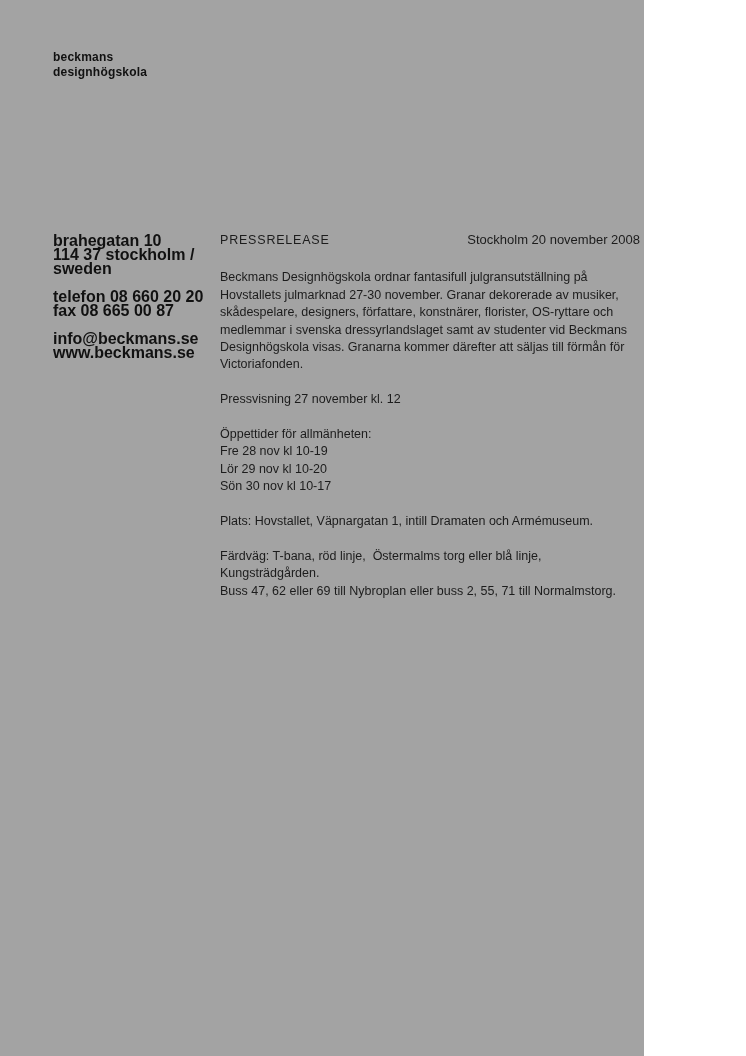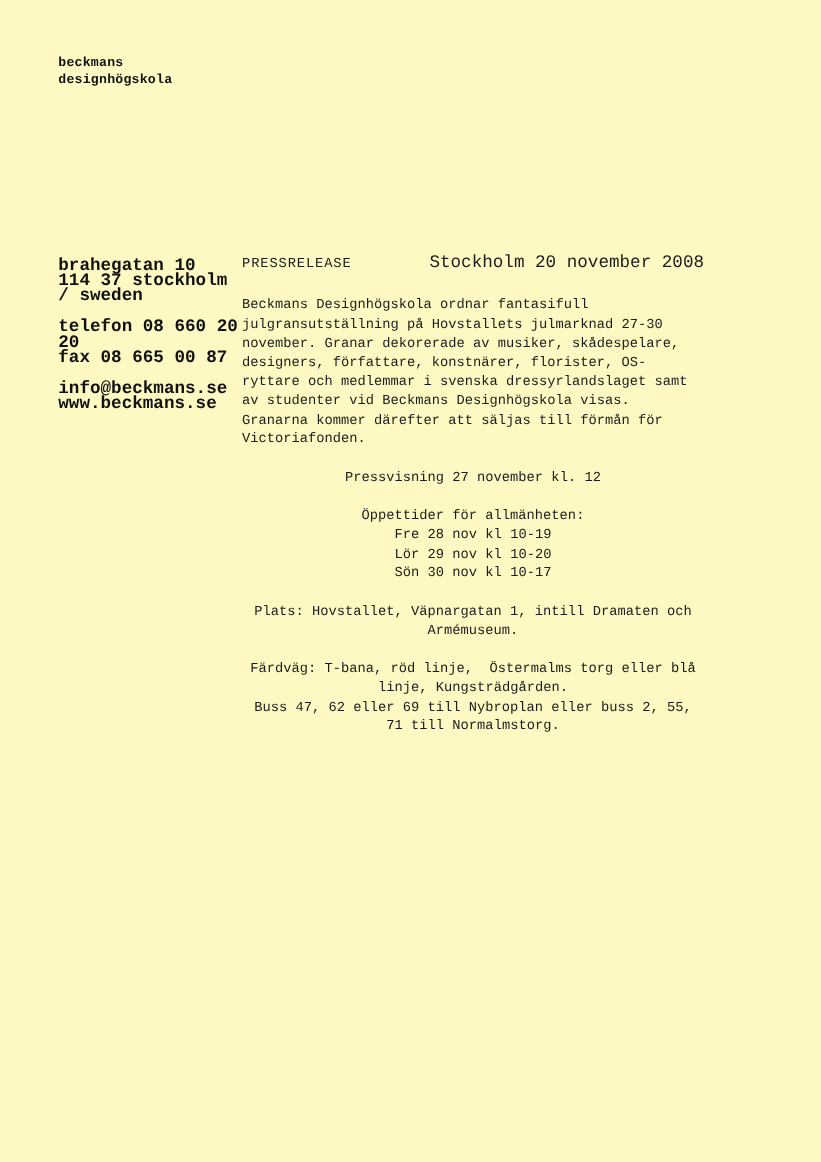--- a/index.html
+++ b/index.html
@@ -3,25 +3,25 @@
 <meta charset="utf-8">
 <title>Pressrelease</title>
 <style>
   html, body {
     margin: 0;
     padding: 0;
     background: #ffffff;
   }
   .page {
     position: relative;
-    width: 746px;
+    width: 644px;
     height: 1056px;
-    background: #fef9c3;
+    background: #a3a3a3;
     color: #1c1c1c;
-    font-family: Liberation Mono, monospace;
+    font-family: Liberation Sans, sans-serif;
     overflow: hidden;
   }
 
   
   .logo {
     position: absolute;
     left: 53px;
     top: 50px;
     font-size: 12px;
     font-weight: 700;
@@ -63,32 +63,31 @@
     display: flex;
     justify-content: space-between;
     align-items: baseline;
     margin-bottom: 20px;
   }
   .title {
     letter-spacing: 0.8px;
     font-size: 12.5px;
   }
   .dateline {
-    font-size: 16px;
+    font-size: 13px;
   }
   .para {
     margin: 0 0 17.4px 0;
     white-space: pre-wrap;
   }
   .line {
     white-space: pre-wrap;
   }
   .block {
     margin: 0 0 17.4px 0;
-    text-align: center;
   }
   .block:last-child {
     margin-bottom: 0;
   }
 </style>
 </head>
 <body>
 
 <div class="page">
 

